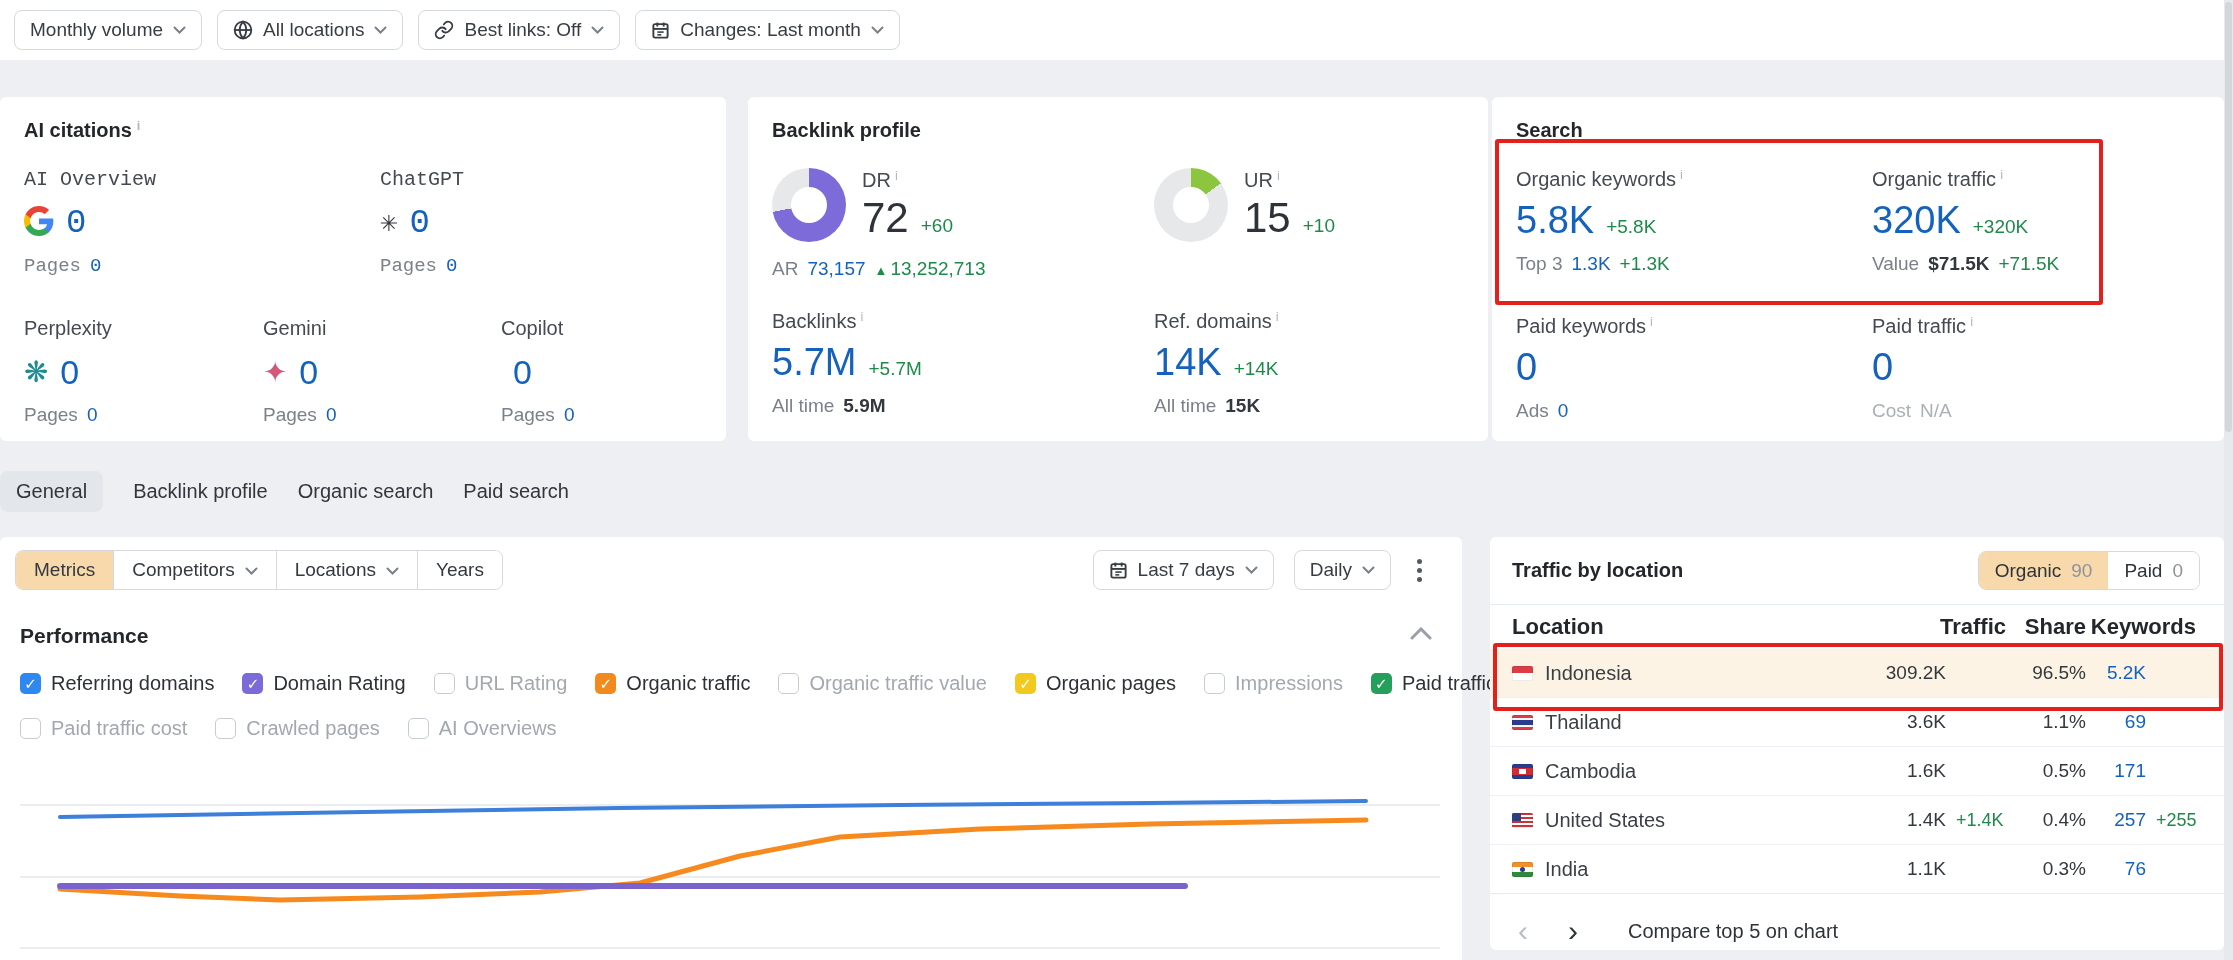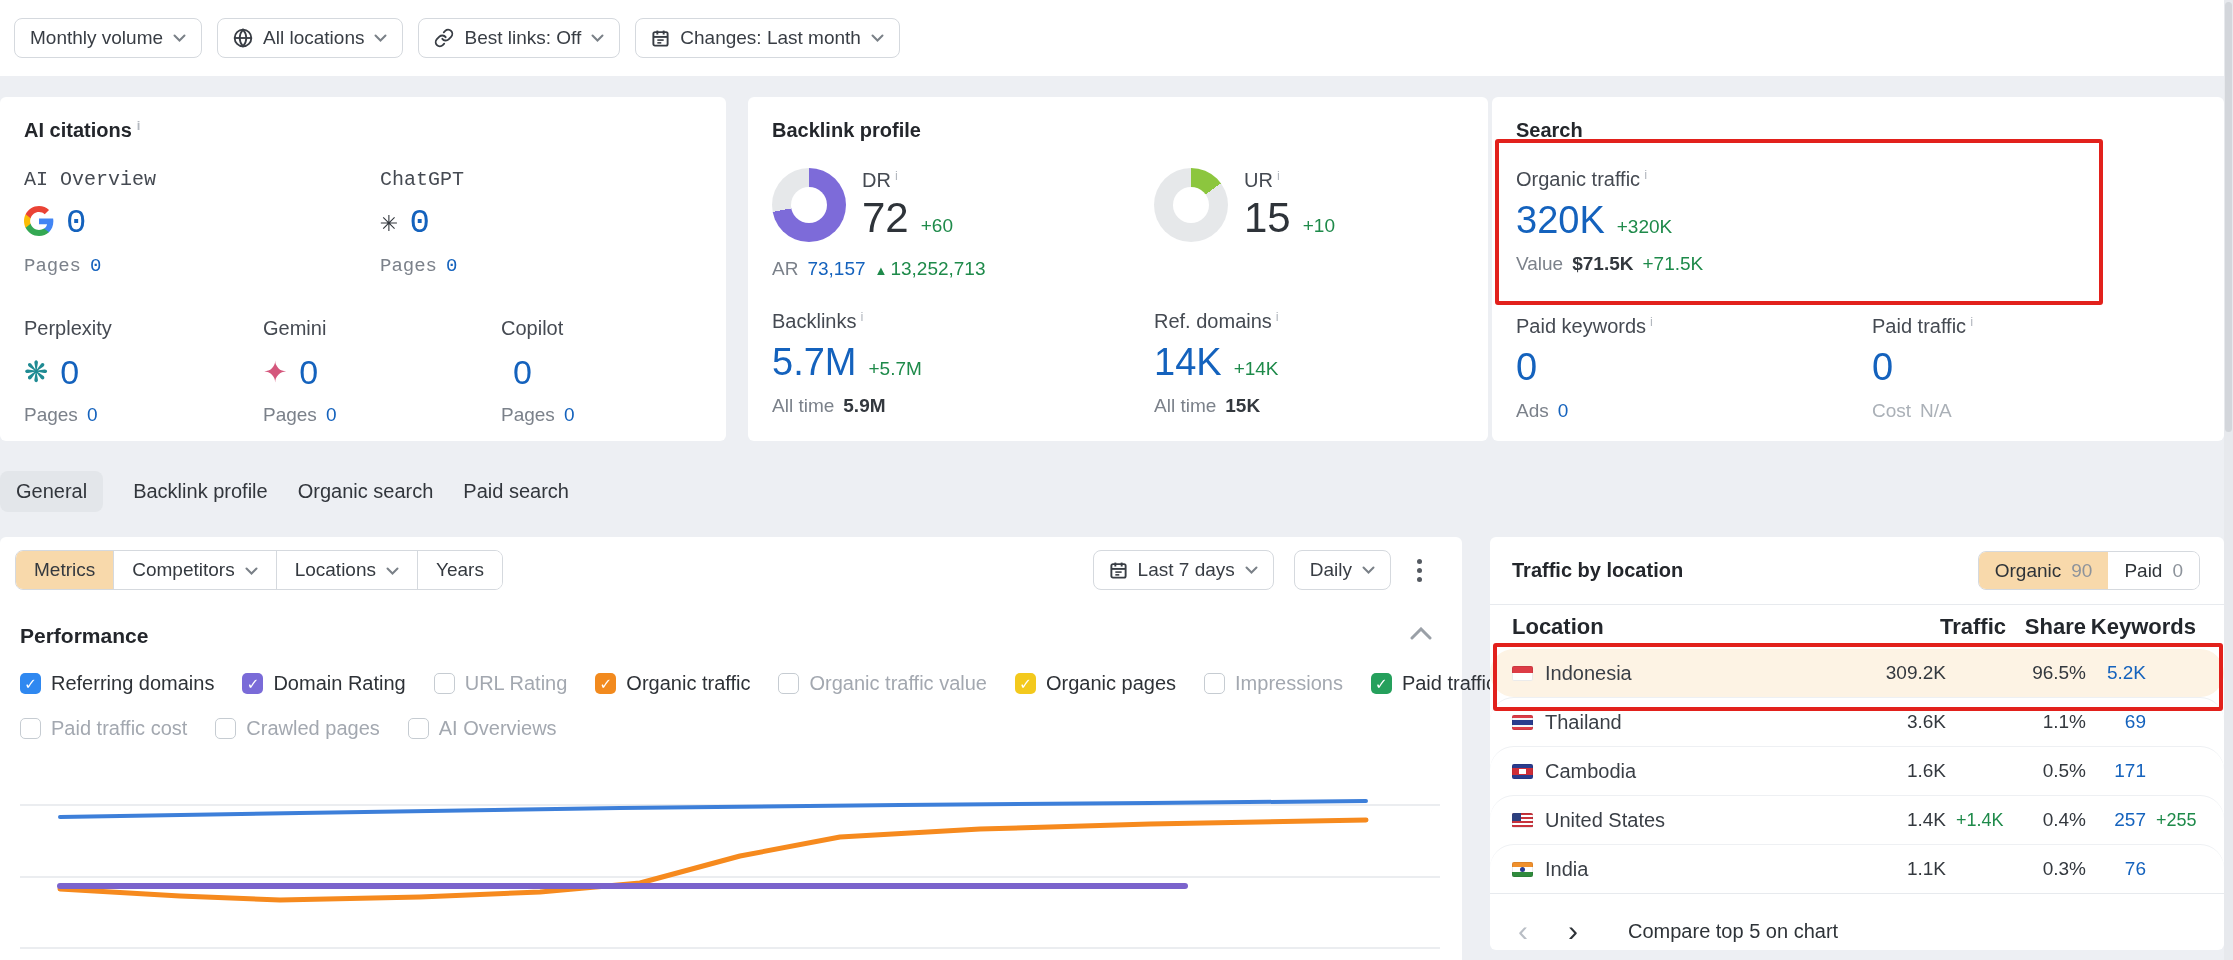--- a/index.html
+++ b/index.html
@@ -1,20 +1,20 @@
 <!DOCTYPE html>
 <html><head>
 <meta charset="utf-8">
 <style>
   html,body{margin:0;padding:0;background:#edeff3;}
   .screen{position:relative;width:2233px;height:960px;overflow:hidden;
     font-family:"Liberation Sans","DejaVu Sans",sans-serif;color:#2e3338;background:#edeff3;}
 
   
-  .topbar{position:absolute;left:0;top:0;width:2224px;height:76px;background:#fff;
+  .topbar{position:absolute;left:0;top:0;width:2224px;height:60px;background:#fff;
     display:flex;align-items:center;gap:15px;padding-left:14px;box-sizing:border-box;}
   .tb-btn{height:38px;border:1px solid #d5d9de;border-radius:8px;background:#fff;
     display:flex;align-items:center;gap:10px;padding:0 15px;font-size:19px;color:#383d44;cursor:pointer;}
   .tb-btn .icon svg{display:block;}
 
   
   .card{position:absolute;background:#fff;border-radius:6px;box-sizing:border-box;}
   .card-ai{left:0;top:97px;width:726px;height:344px;padding:22px 24px;}
   .card-backlink{left:748px;top:97px;width:740px;height:344px;padding:22px 24px;}
   .card-search{left:1492px;top:97px;width:732px;height:344px;padding:22px 24px;}
@@ -88,21 +88,21 @@
   .card-traffic{left:1490px;top:537px;width:734px;height:413px;}
   .t-head{display:flex;justify-content:space-between;align-items:center;padding:14px 24px 0 22px;}
   .t-title{font-size:20px;font-weight:bold;color:#23262b;}
   .toggle{display:flex;border:1px solid #d5d9de;border-radius:8px;overflow:hidden;height:37px;}
   .tg-seg{display:flex;align-items:center;gap:10px;padding:0 16px;font-size:19px;color:#2e3338;background:#fff;cursor:pointer;}
   .tg-seg.active{background:#f8d9ab;}
   .tg-seg .cnt{color:#8d939b;}
   .t-div{height:1px;background:#e7eaee;margin-top:14px;}
   .t-grid{display:grid;grid-template-columns:304px 130px 60px 80px 60px 50px;padding:0 28px 0 22px;align-items:center;}
   .t-headrow{height:44px;font-size:22px;font-weight:bold;color:#23272c;}
-  .trow{height:48px;font-size:19px;border-top:1px solid #eef0f3;cursor:pointer;border-radius:24px;}
+  .trow{height:48px;font-size:19px;border-top:1px solid #eef0f3;cursor:pointer;}
   .trow:first-of-type{border-top:none;}
   .trow.hl{background:#fdf3e4;}
   .c-r{text-align:right;} .c-l{text-align:left;}
   .loc{display:flex;align-items:center;gap:12px;font-size:20px;color:#3a3f46;}
   .kwlink{color:#1462bd;text-decoration:none;}
   .gdelta{color:#1e8a4a;padding-left:10px;font-size:18px;}
   .tdark{color:#33383e;}
   .t-foot{display:flex;align-items:center;padding:22px 22px 0 22px;border-top:1px solid #e7eaee;margin-top:0;}
   .pg{font-size:30px;line-height:1;cursor:pointer;color:#2e3338;padding:0 6px;}
   .pg.disabled{color:#b9bec5;}
@@ -311,20 +311,32 @@
             <span class="gray">All time</span>
             <span class="darkv">15K</span>
           </div>
       </div>
     </div>
   </div>
 
   <div class="card card-search">
     <div class="card-title"><span>Search</span></div>
     <div class="sr-grid">
+        <div>
+          <div class="metric-label">Organic keywords<sup class="info"></sup></div>
+          <div class="val-row">
+            <a class="val-xl" href="#">5.8K</a>
+            <span class="delta">+5.8K</span>
+          </div>
+          <div class="sub-row">
+            <span class="gray">Top 3</span>
+            <span class="blue">1.3K</span>
+            <span class="delta">+1.3K</span>
+          </div>
+        </div>
         <div>
           <div class="metric-label">Organic traffic<sup class="info"></sup></div>
           <div class="val-row">
             <a class="val-xl" href="#">320K</a>
             <span class="delta">+320K</span>
           </div>
           <div class="sub-row">
             <span class="gray">Value</span>
             <span class="darkv">$71.5K</span>
             <span class="delta">+71.5K</span>

